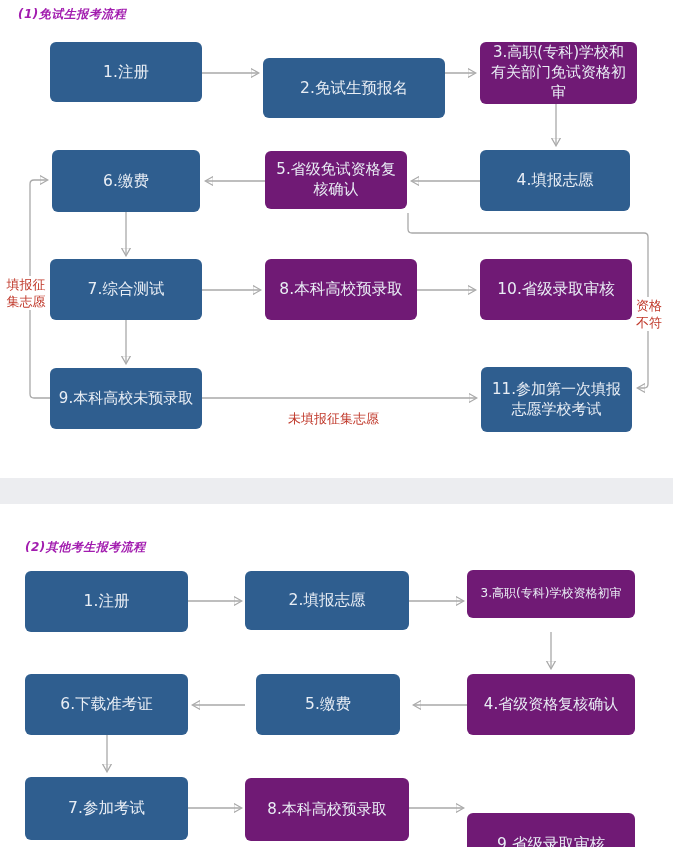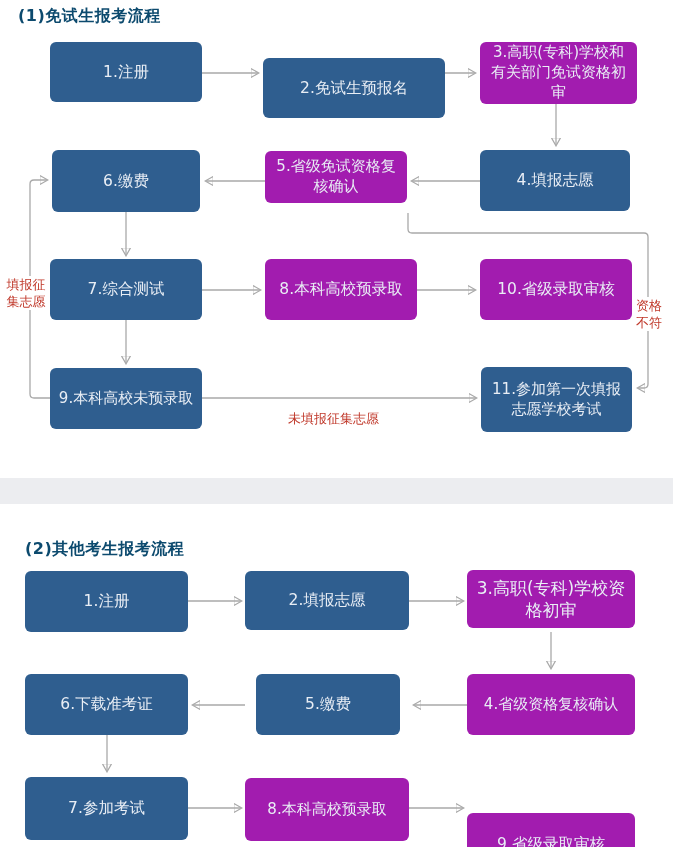--- a/index.html
+++ b/index.html
@@ -1,47 +1,47 @@
 <!DOCTYPE html>
 <html><head>
 <meta charset="utf-8">
 <style>
   html,body{margin:0;padding:0;background:#fff;}
   .canvas{
     position:relative;width:673px;height:847px;background:#ffffff;overflow:hidden;
     font-family:"DejaVu Sans","Liberation Sans",sans-serif;
   }
   .flow-title{
-    position:absolute;font-size:16px;font-weight:600;color:#0c4a6e;letter-spacing:.5px;
+    position:absolute;font-size:12px;font-weight:600;color:#a21caf;letter-spacing:.5px;font-style:italic;
   }
   #t1{left:18px;top:6px;}
   #t2{left:25px;top:539px;}
   .box{
     position:absolute;box-sizing:border-box;border-radius:6px;
     display:flex;align-items:center;justify-content:center;text-align:center;
     color:#e9eef5;font-size:15.5px;line-height:1.32;padding:3px 7px;z-index:2;
   }
   .blue{background:#2f5e8f;}
-  .red{background:#a21caf;}
+  .red{background:#701a75;}
   
   #f1b1{left:50px;top:42px;width:152px;height:60px;}
   #f1b2{left:263px;top:58px;width:182px;height:60px;}
   #f1b3{left:480px;top:42px;width:157px;height:62px;font-size:15px;}
   #f1b4{left:480px;top:150px;width:150px;height:61px;}
-  #f1b5{left:265px;top:151px;width:142px;height:52px;font-size:15px;}
+  #f1b5{left:265px;top:151px;width:142px;height:58px;font-size:15px;}
   #f1b6{left:52px;top:150px;width:148px;height:62px;}
   #f1b7{left:50px;top:259px;width:152px;height:61px;}
   #f1b8{left:265px;top:259px;width:152px;height:61px;}
   #f1b10{left:480px;top:259px;width:152px;height:61px;}
   #f1b9{left:50px;top:368px;width:152px;height:61px;font-size:15px;}
   #f1b11{left:481px;top:367px;width:151px;height:65px;font-size:15px;}
   
   #f2b1{left:25px;top:571px;width:163px;height:61px;}
   #f2b2{left:245px;top:571px;width:164px;height:59px;}
-  #f2b3{left:467px;top:570px;width:168px;height:58px;font-size:17px;}
+  #f2b3{left:467px;top:570px;width:168px;height:48px;font-size:12px;}
   #f2b6{left:25px;top:674px;width:163px;height:61px;}
   #f2b5{left:256px;top:674px;width:144px;height:61px;}
   #f2b4{left:467px;top:674px;width:168px;height:61px;font-size:15px;}
   #f2b7{left:25px;top:777px;width:163px;height:63px;}
   #f2b8{left:245px;top:778px;width:164px;height:63px;font-size:15px;}
   #f2b9{left:467px;top:778px;width:168px;height:63px;margin-top:35px;}
   .edge-label{
     position:absolute;color:#c0392b;font-size:13px;line-height:17px;z-index:3;text-align:center;
   }
   #lbl-fill{left:4px;top:276px;width:44px;background:#ffffff;}

